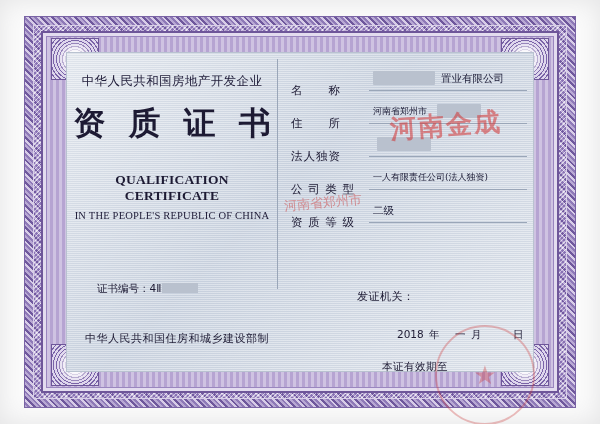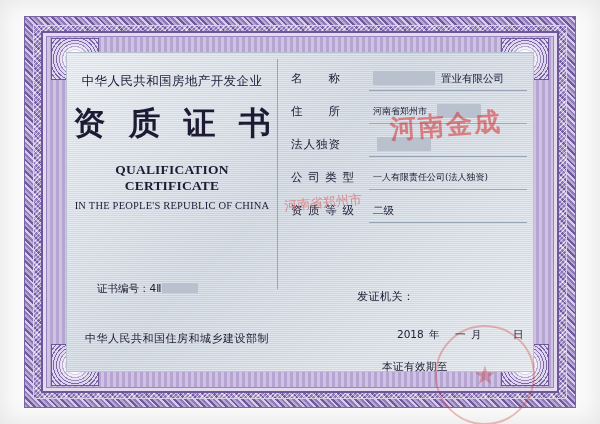--- a/index.html
+++ b/index.html
@@ -138,21 +138,21 @@
     letter-spacing: 6px;
     color: #1d1a33;
     margin-top: 12px;
     padding-left: 6px;
   }
   #en-title {
     font-family: "Liberation Serif", serif;
     font-size: 13.5px;
     font-weight: bold;
     color: #1d1a33;
-    margin-top: 16px;
+    margin-top: 26px;
     letter-spacing: 0.2px;
   }
   #en-sub-1 {
     font-family: "Liberation Serif", serif;
     font-size: 10.5px;
     color: #23203c;
     margin-top: 10px;
     letter-spacing: 0.2px;
   }
   #en-sub-2 {
@@ -171,21 +171,21 @@
     width: 236px;
   }
   .field-row {
     position: relative;
     height: 20px;
     margin-bottom: 13px;
   }
   .field-label {
     position: absolute;
     left: 0;
-    top: 0;
+    top: 12px;
     font-family: "DejaVu Sans", sans-serif;
     font-size: 11.5px;
     color: #1d1a33;
     white-space: nowrap;
     letter-spacing: 1px;
   }
   .field-value {
     position: absolute;
     left: 82px;
     top: 1px;

